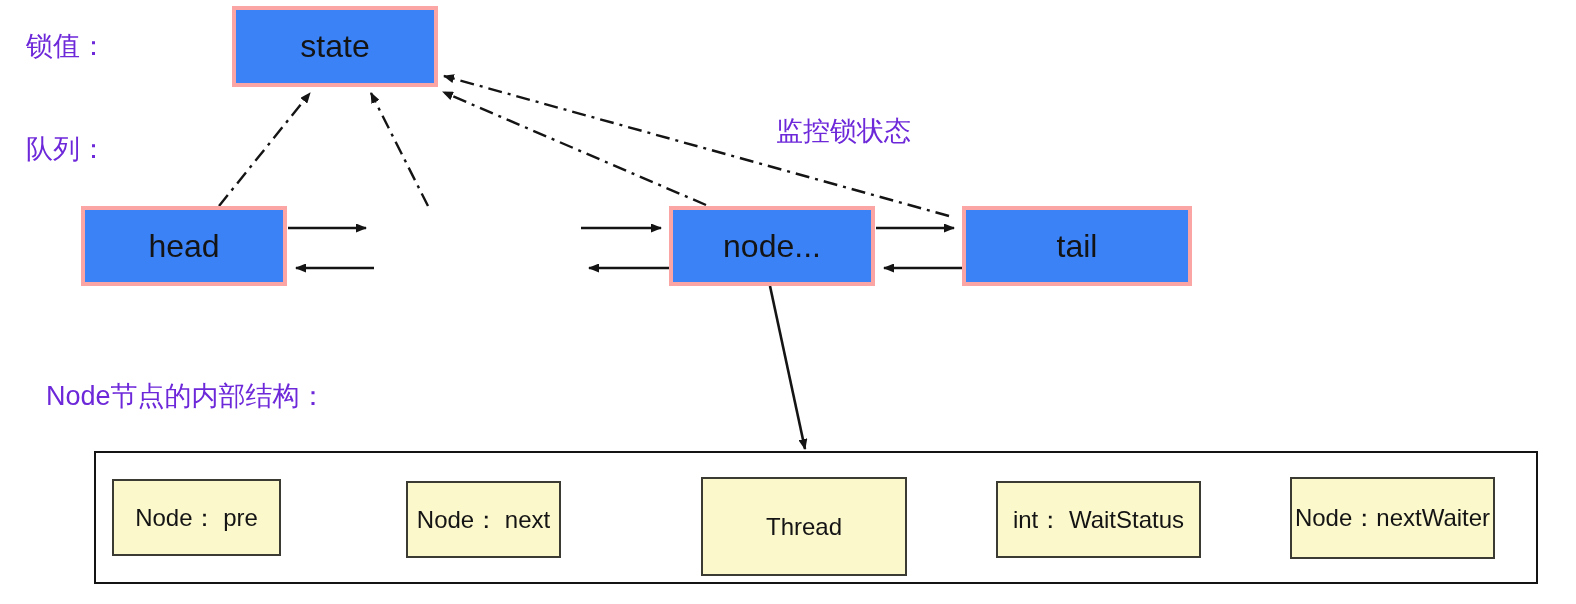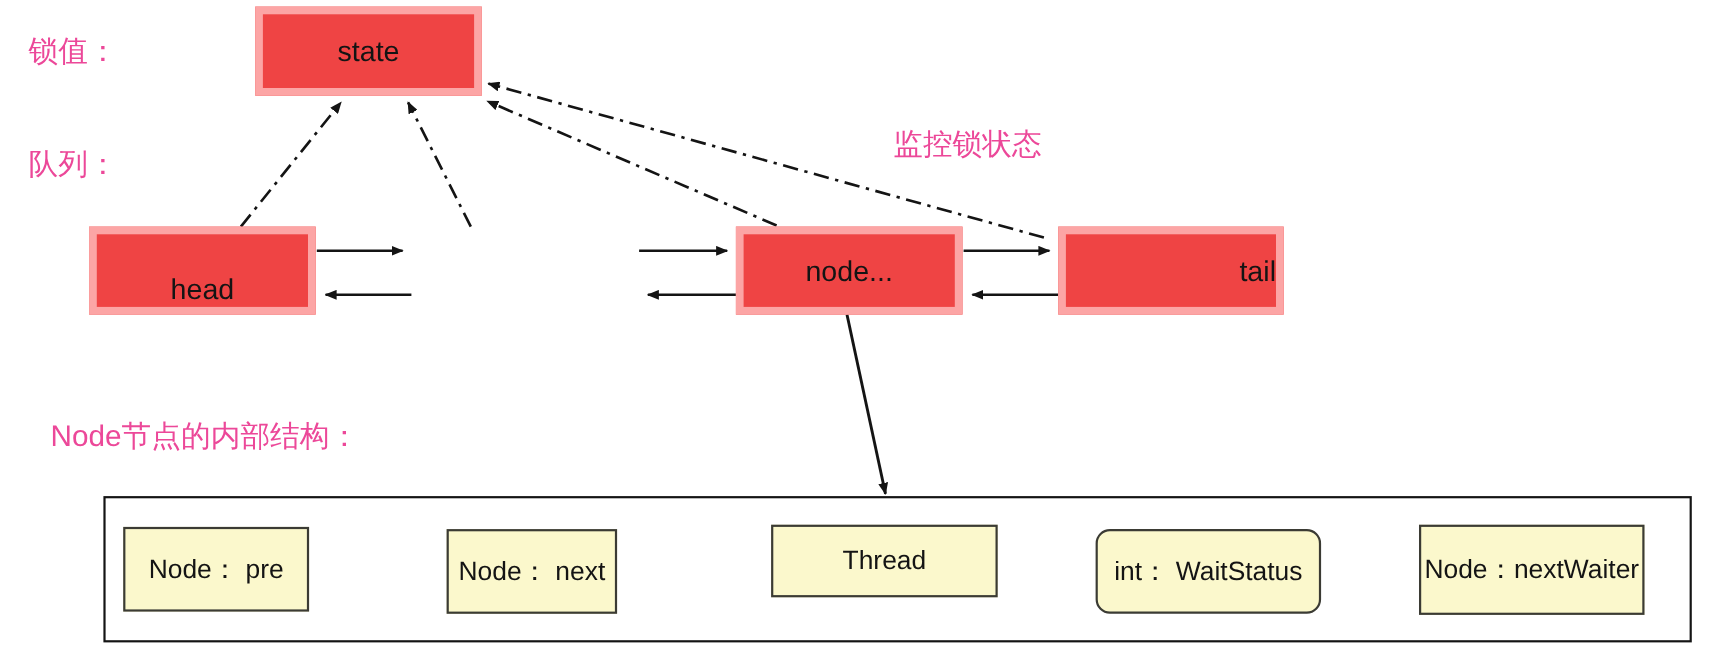--- a/index.html
+++ b/index.html
@@ -24,31 +24,31 @@
     top: 0;
     width: 1576px;
     height: 604px;
     pointer-events: none;
   }
   .label {
     position: absolute;
     font-size: 27px;
     line-height: 1.1;
     white-space: nowrap;
-    color: #ec4899;
+    color: #6d28d9;
   }
   .wbox {
     position: absolute;
     box-sizing: border-box;
-    background: #ef4444;
-    border: 7px solid #fca5a5;
+    background: #3b82f6;
+    border: 4px solid #fca5a5;
     display: flex;
     align-items: center;
     justify-content: center;
-    font-size: 26px;
+    font-size: 32px;
     color: #141414;
   }
   .ybox {
     position: absolute;
     box-sizing: border-box;
     background: #fbf8cc;
     border: 2px solid #3b3b34;
     display: flex;
     align-items: center;
     justify-content: center;
@@ -117,54 +117,54 @@
       <line x1="770" y1="286" x2="805" y2="449" stroke="#141414" stroke-width="2.6" marker-end="url(#ah)"></line>
     </g>
   </svg>
 
   <div class="label" style="left:26px; top:32px;">锁值：</div>
 
   <div class="label" style="left:26px; top:122px;margin-top:13px;">队列：</div>
 
   <div class="label" style="left:22px; top:382px;margin-left:24px;">Node节点的内部结构：</div>
 
-  <div class="label" style="left:812px; top:117px;">监控锁状态</div>
+  <div class="label" style="left:776px; top:117px;">监控锁状态</div>
 
   <div class="wbox" style="left:232px; top:6px; width:206px; height:81px;">
     <span>state</span>
   </div>
 
-  <div class="wbox" style="left:81px; top:206px; width:206px; height:80px;align-items:flex-end;">
+  <div class="wbox" style="left:81px; top:206px; width:206px; height:80px;">
     <span>head</span>
   </div>
 
 
   <div class="wbox" style="left:669px; top:206px; width:206px; height:80px;">
     <span>node...</span>
   </div>
 
-  <div class="wbox" style="left:962px; top:206px; width:205px; height:80px;justify-content:flex-end;">
+  <div class="wbox" style="left:962px; top:206px; width:230px; height:80px;">
     <span>tail</span>
   </div>
 
   <div class="container-box" style="left:94px; top:451px; width:1444px; height:133px;"></div>
 
   <div class="ybox" style="left:112px; top:479px; width:169px; height:77px;">
     <span>Node： pre</span>
   </div>
 
   <div class="ybox" style="left:406px; top:481px; width:155px; height:77px;">
     <span>Node： next</span>
   </div>
 
-  <div class="ybox" style="left:701px; top:477px; width:206px; height:66px;">
+  <div class="ybox" style="left:701px; top:477px; width:206px; height:99px;">
     <span>Thread</span>
   </div>
 
-  <div class="ybox" style="left:996px; top:481px; width:205px; height:77px;border-radius:13px;">
+  <div class="ybox" style="left:996px; top:481px; width:205px; height:77px;">
     <span>int： WaitStatus</span>
   </div>
 
   <div class="ybox" style="left:1290px; top:477px; width:205px; height:82px; flex-direction:row;">
     <span>Node：</span>
     <span>nextWaiter</span>
   </div>
 
 </div>
 

